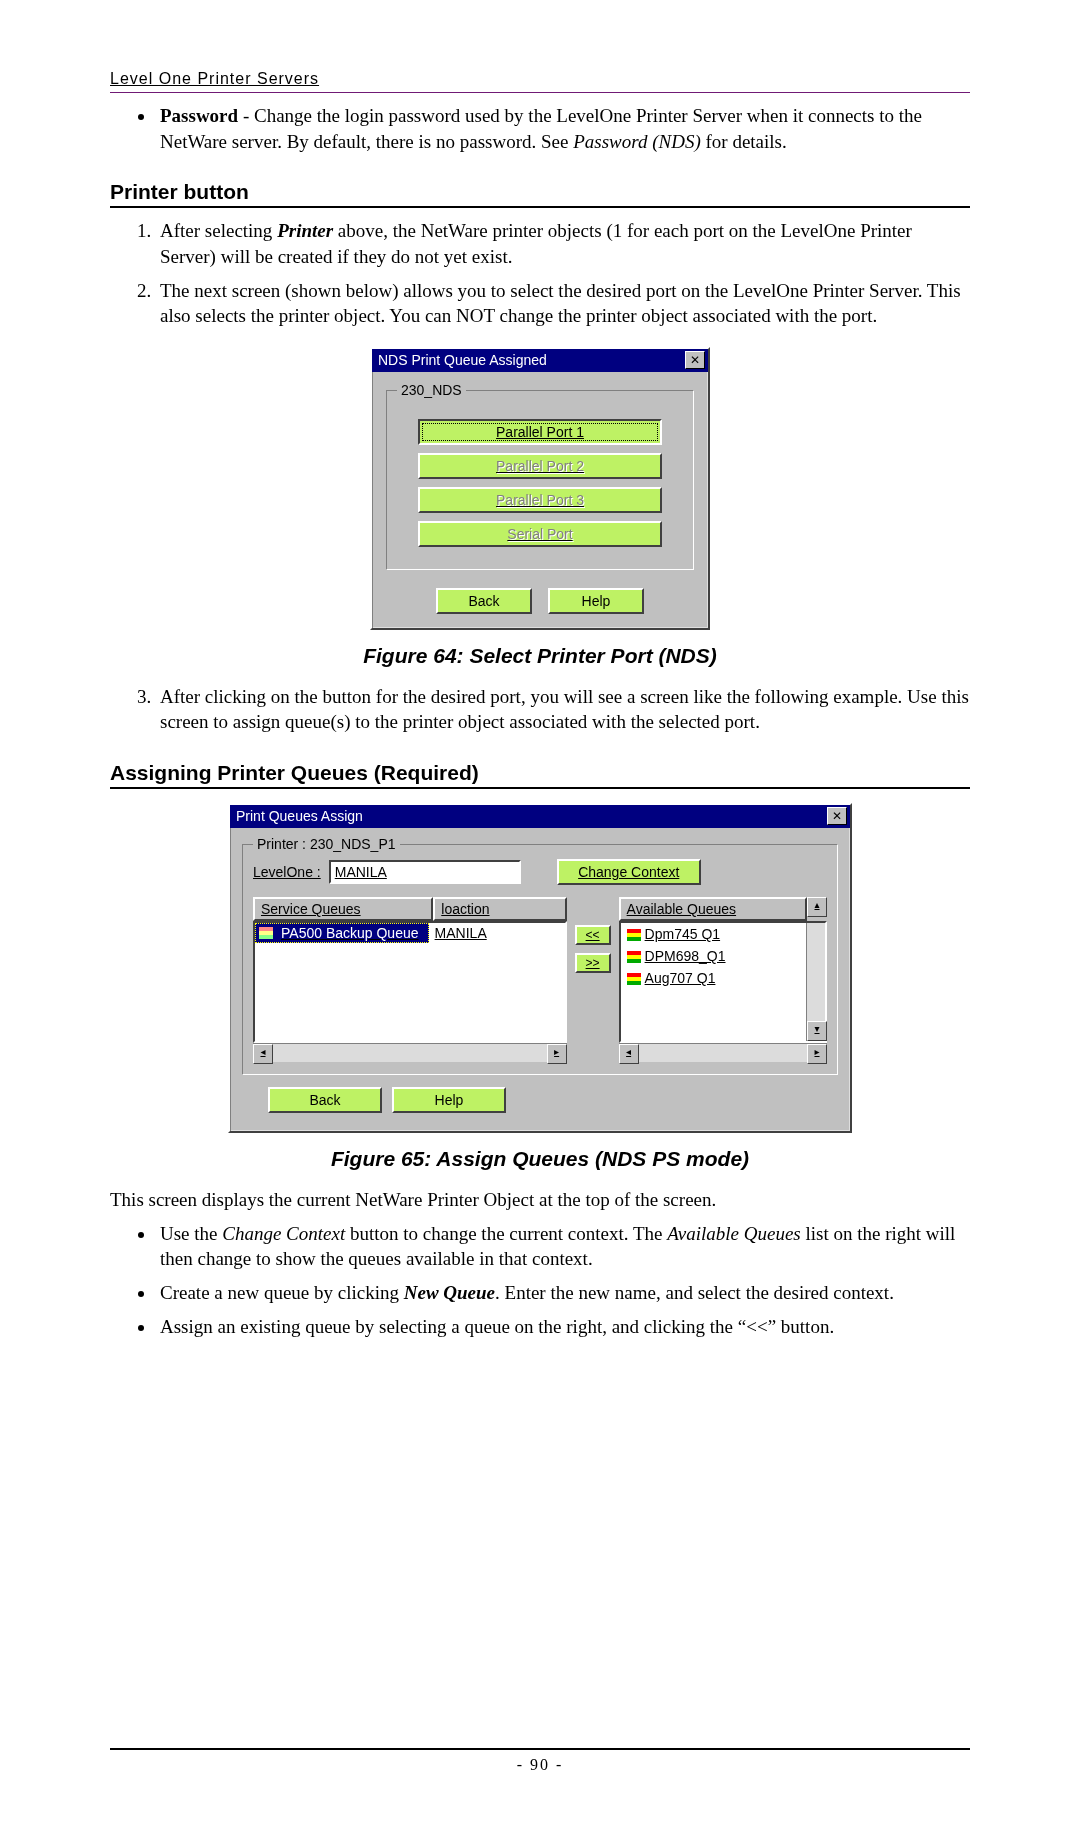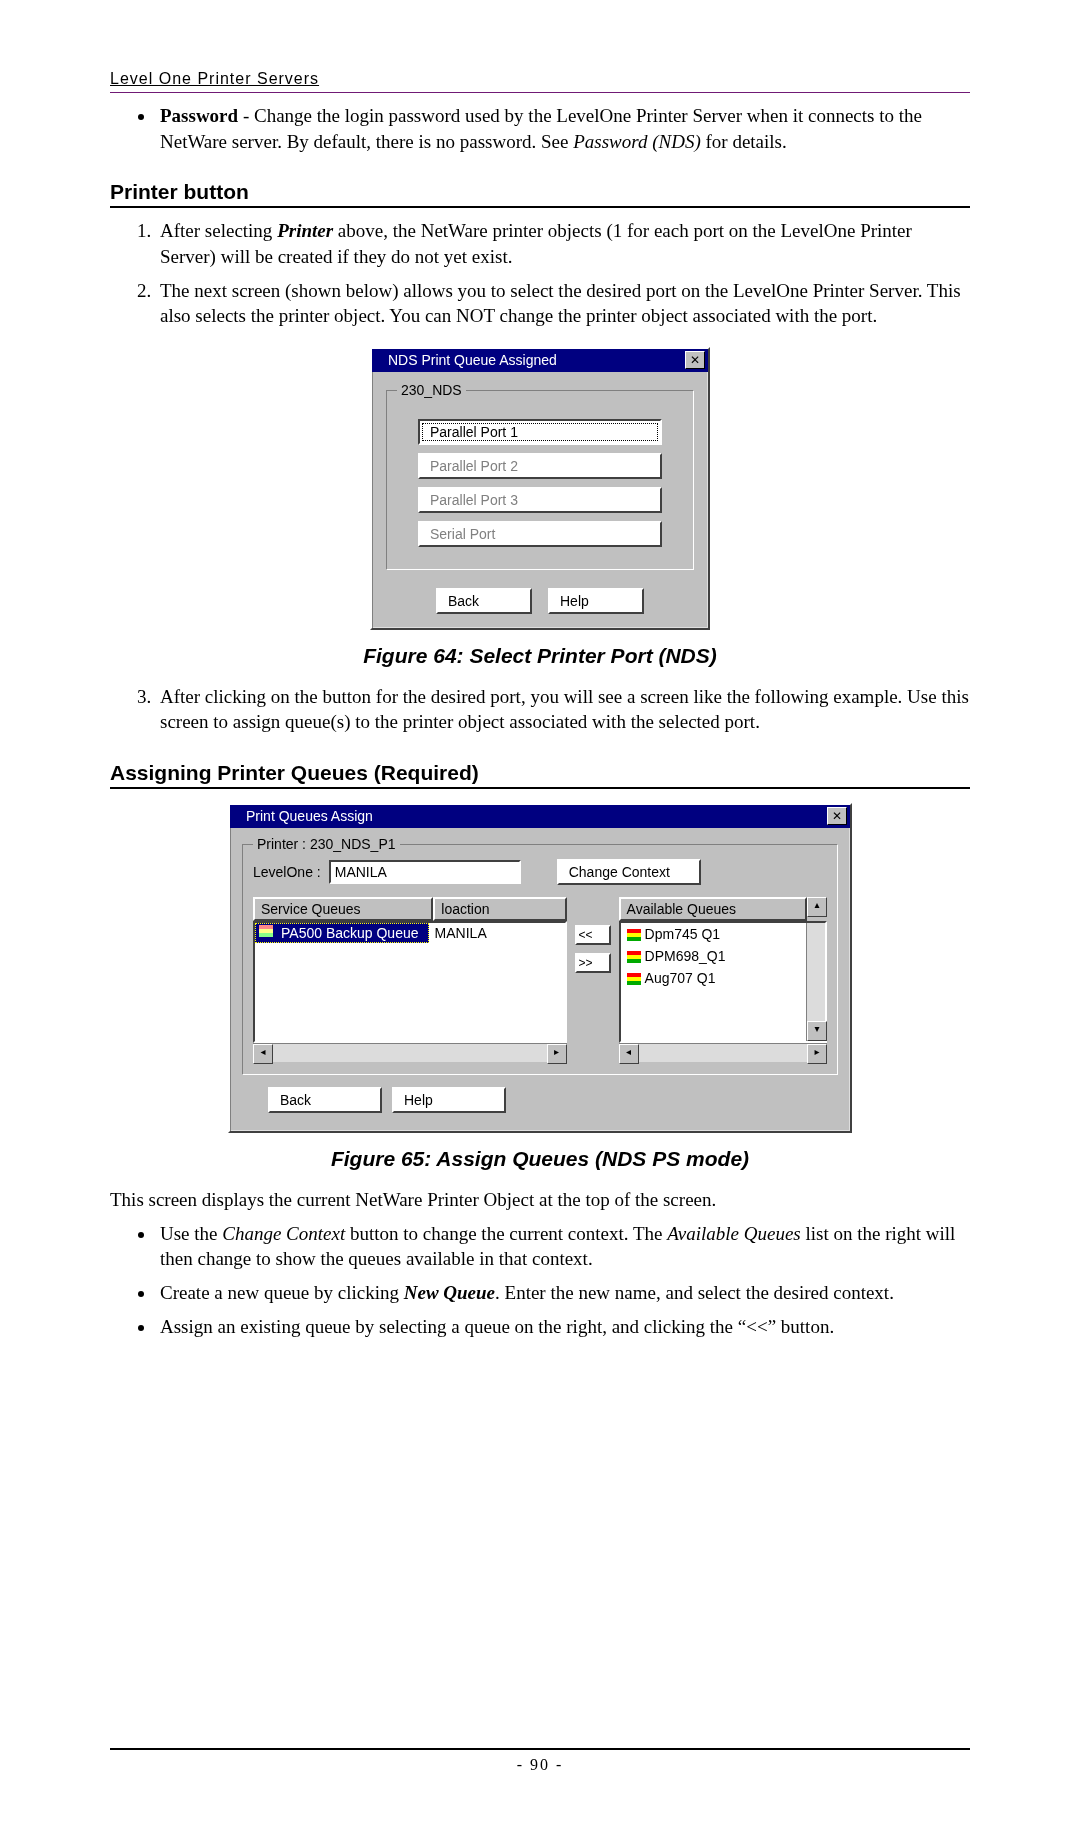--- a/index.html
+++ b/index.html
@@ -76,21 +76,21 @@
     box-shadow: 1px 1px 0 #808080 inset, -1px -1px 0 #dfdfdf inset;
     font-family: "MS Sans Serif", Arial, sans-serif;
     font-size: 14px;
   }
   .titlebar {
     background: #000080;
     color: #fff;
     display: flex;
     align-items: center;
     justify-content: space-between;
-    padding: 2px 3px 3px 16px;
+    padding: 2px 3px 3px 6px;
     font-size: 14px;
   }
   .titlebar .close {
     width: 18px; height: 16px;
     background: #c0c0c0;
     border: 1px solid #000;
     border-top-color: #fff;
     border-left-color: #fff;
     display: flex;
     align-items: center;
@@ -99,40 +99,41 @@
     color: #000;
     line-height: 1;
   }
   .groupbox {
     border: 1px solid #808080;
     border-right-color: #fff;
     border-bottom-color: #fff;
     position: relative;
     margin: 18px 14px 10px 14px;
     padding: 20px 12px 14px 12px;
+    text-decoration: underline;
   }
   .groupbox > .legend {
     position: absolute;
     top: -9px;
     left: 10px;
     background: #c0c0c0;
     padding: 0 4px;
     font-size: 14px;
   }
   .btn95 {
-    background: #ffffff;
+    background: #bef264;
     border: 2px solid;
     border-top-color: #fff;
     border-left-color: #fff;
     border-right-color: #404040;
     border-bottom-color: #404040;
     padding: 3px 10px;
     font-family: inherit;
     font-size: 14px;
-    text-align: left;
+    text-align: center;
     min-width: 72px;
     cursor: default;
     color: #000;
   }
   .btn95.disabled { color: #808080; text-shadow: 1px 1px 0 #fff; }
   .btn95.wide { width: 220px; display: block; margin: 8px auto; }
   .btn95.selected {
     border-top-color: #404040;
     border-left-color: #404040;
     border-right-color: #fff;
@@ -175,20 +176,21 @@
     border-right-color: #fff;
     border-bottom-color: #fff;
     background: #fff;
     font-size: 14px;
   }
   .svc-item {
     background: #000080;
     color: #fff;
     padding: 2px 4px;
     display: flex;
+    align-items: center;
     gap: 4px;
     outline: 1px dotted #ff0;
     outline-offset: -1px;
   }
   .qicon {
     width: 14px; height: 12px;
     display: inline-block;
     background: linear-gradient(#f00 0 33%, #ff0 33% 66%, #0a0 66% 100%);
     margin-right: 4px;
     vertical-align: middle;

